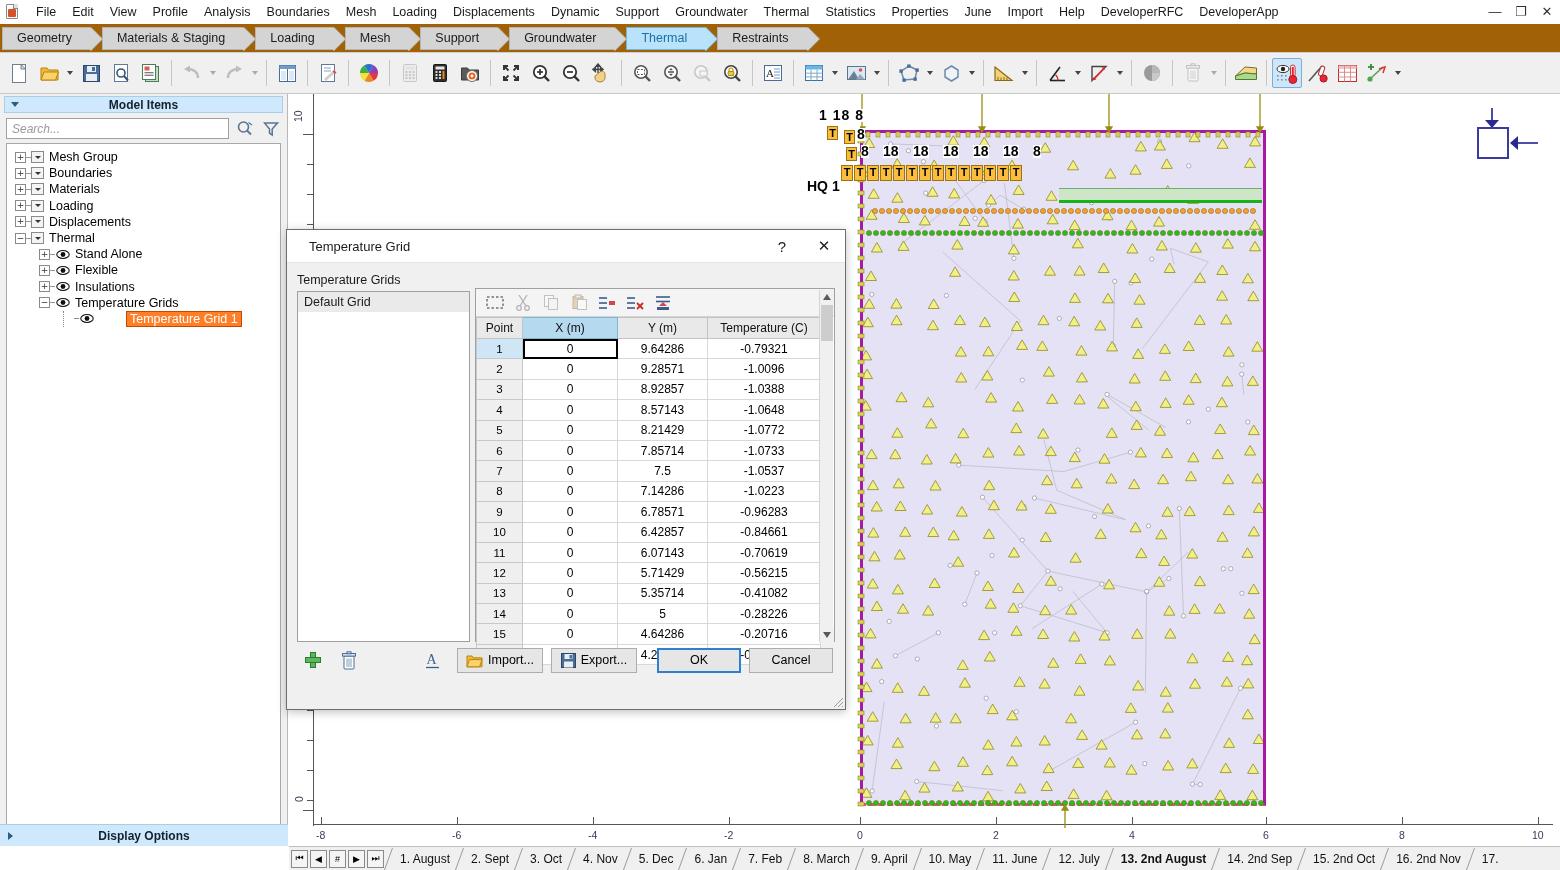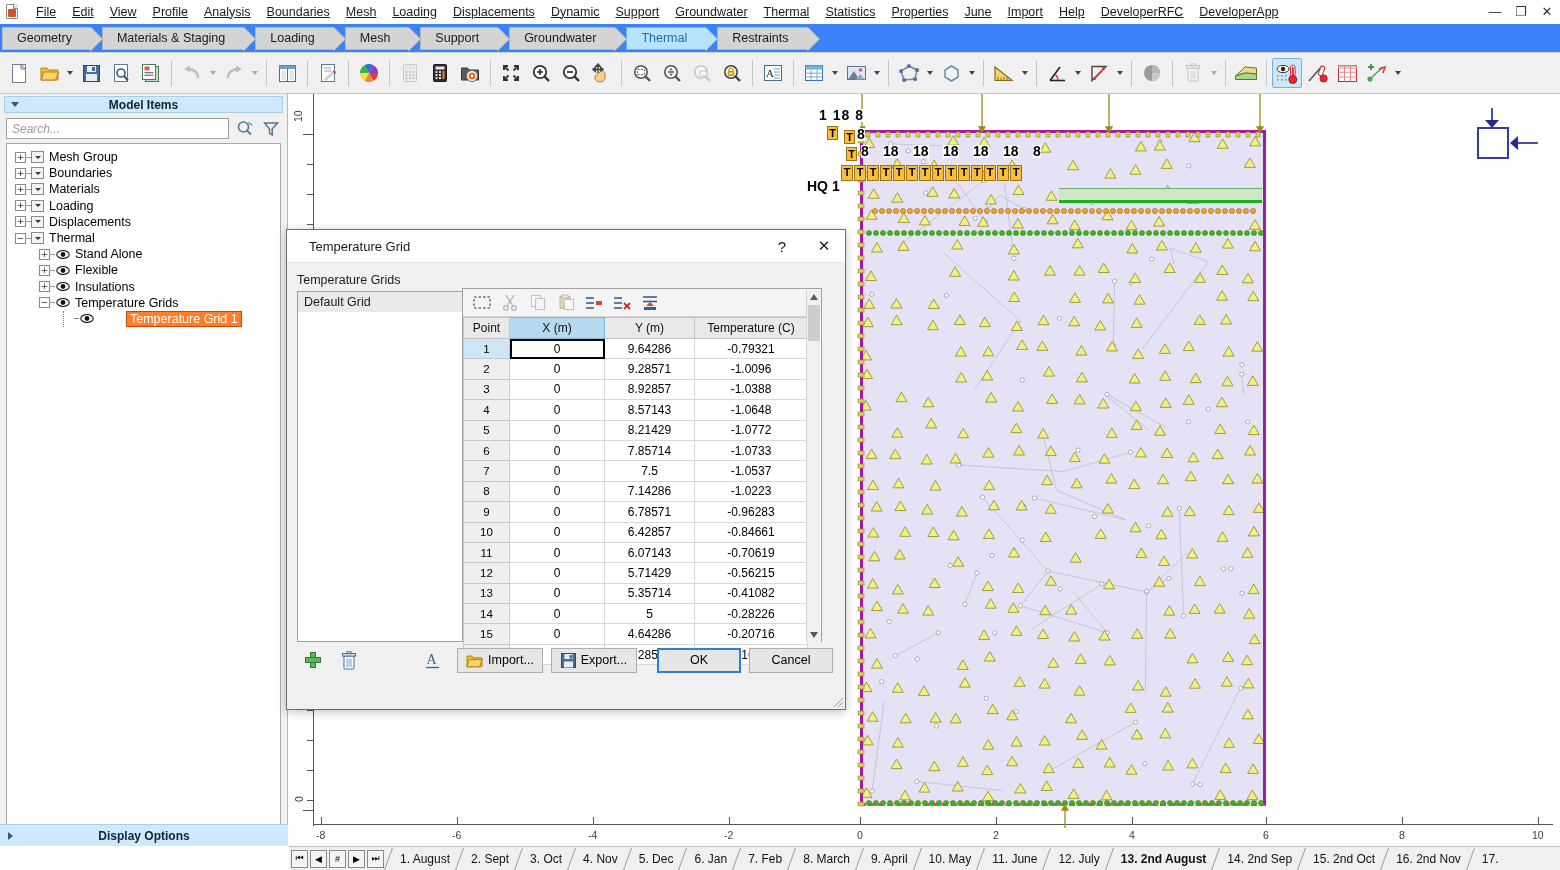--- a/index.html
+++ b/index.html
@@ -23,30 +23,30 @@
   .app-logo {
     width: 18px; height: 18px; margin-left: 4px; margin-right: 6px;
     position: relative; flex: none;
   }
   .app-logo .pg { position:absolute; left:2px; top:1px; width:12px; height:15px;
     background:#fdfdfd; border:1px solid #8a8a8a; border-radius:1px; }
   .app-logo .fold { position:absolute; left:9px; top:1px; width:5px; height:5px;
     background:#e0e0e0; border-left:1px solid #8a8a8a; border-bottom:1px solid #8a8a8a;}
   .app-logo .mark { position:absolute; left:4px; top:6px; width:8px; height:8px; background:#d2532a; border-radius:1px;}
   .menubar .mi {
-    padding: 3px 8px; font-size: 12.5px; color: #1a1a1a; white-space: nowrap; cursor: default; text-decoration: underline;
+    padding: 3px 8px; font-size: 12.5px; color: #1a1a1a; white-space: nowrap; cursor: default;
   }
   .wbtns { position:absolute; right:0; top:0; display:flex; height:24px; }
   .wbtn { width:26px; height:22px; display:flex; align-items:center; justify-content:center;
     font-size: 13px; color:#333; }
 
   
   .chevbar {
     position:absolute; top:24px; left:0; width:1560px; height:29px;
-    background:#3b82f6; border-bottom:1px solid #cfcfcf;
+    background:#a16207; border-bottom:1px solid #cfcfcf;
     display:flex; align-items:center; padding-left:2px;
   }
   .chev {
     position: relative; height: 23px; display:flex; align-items:center;
     background:#d4d4d4; color:#1a1a1a; font-size:12.5px;
     padding: 0 18px 0 14px; margin-right: 12px;
     border-top:1px solid #b5b5b5; border-bottom:1px solid #b5b5b5;
     border-left:1px solid #b5b5b5;
     cursor: default;
   }
@@ -173,21 +173,21 @@
   .dlg-btn { width:42px; height:32px; display:flex;align-items:center;justify-content:center;
     font-size:15px; color:#222; }
   .dlg-body { position:relative; padding:10px 10px 0 10px; }
   .sect-lbl { font-size:12.5px; color:#1a1a1a; margin-bottom:4px; }
   .grids-list {
     position:absolute; left:10px; top:28px; width:173px; height:351px;
     background:#fff; border:1px solid #a0a0a0;
   }
   .grid-item { padding:3px 6px; font-size:12.5px; background:#eaeaea; color:#1a1a1a; }
   .tblwrap {
-    position:absolute; left:175px; top:25px; width:360px; height:354px;
+    position:absolute; left:188px; top:25px; width:360px; height:354px;
     border:1px solid #a0a0a0; background:#fff;
   }
   .tbl-toolbar { height:28px; background:#f4f4f4; display:flex; align-items:center;
     padding-left:6px; gap:2px; border-bottom:1px solid #d4d4d4; }
   .tbtn { width:26px;height:24px;display:flex;align-items:center;justify-content:center; }
   .tbtn.dis { opacity:.4; }
   table.grid { border-collapse:collapse; width:344px; table-layout:fixed; font-size:12px; }
   table.grid th {
     background:#e9e9e9; border:1px solid #c3c3c3; height:21px;
     font-weight:normal; font-size:12px; color:#111;

